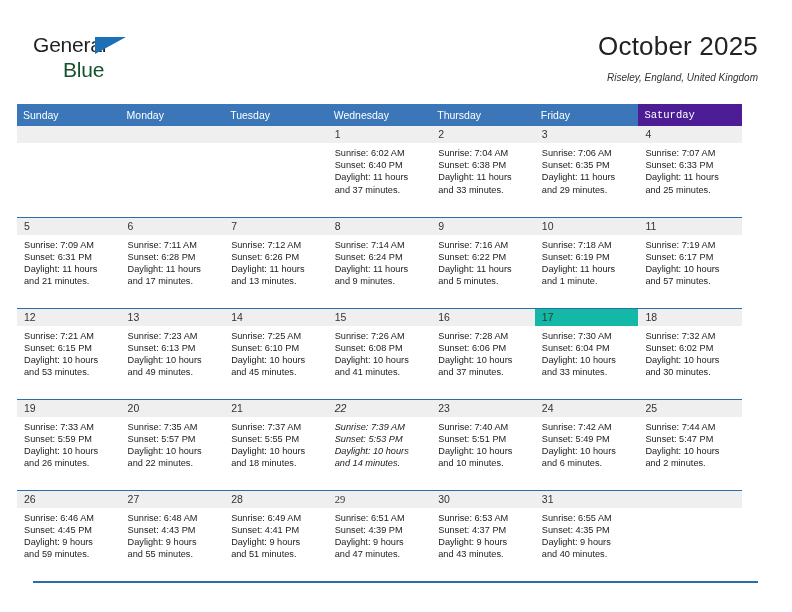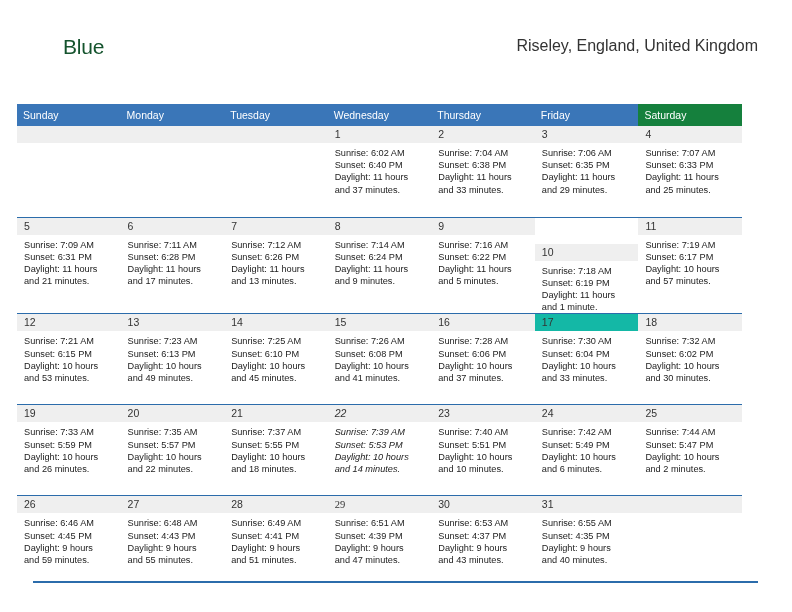--- a/index.html
+++ b/index.html
@@ -70,24 +70,25 @@
     text-align: right;
   }
   .cal-title {
     font-size: 26px;
     font-weight: normal;
     color: #222222;
     line-height: 32px;
     letter-spacing: 0.2px;
   }
   .cal-subtitle {
-    font-size: 16px;
+    font-size: 10px;
     color: #333333;
     line-height: 20px;
     margin-top: 6px;
+    font-style: italic;
   }
 
   
   .calendar {
     position: absolute;
     left: 17px;
     top: 104px;
     width: 725px;
     border-collapse: collapse;
     table-layout: fixed;
@@ -140,39 +141,44 @@
   }
 </style>
 </head>
 <body>
 
 <div class="page">
 
   <div class="header">
 
     <div class="brand">
+      <div class="brand-row1">
+        <span class="brand-general">General</span>
+        <span class="brand-triangle" style="border-left-color: rgb(27, 112, 184);"></span>
+      </div>
       <div class="brand-row2" style="color: #14532d;">Blue</div>
     </div>
 
     <div class="title-block">
+      <div class="cal-title">October 2025</div>
       <div class="cal-subtitle">Riseley, England, United Kingdom</div>
     </div>
 
   </div>
 
   <table class="calendar">
     <thead>
       <tr id="weekday-row">
           <th style="background: rgb(58, 118, 184);">Sunday</th>
           <th style="background: rgb(58, 118, 184);">Monday</th>
           <th style="background: rgb(58, 118, 184);">Tuesday</th>
           <th style="background: rgb(58, 118, 184);">Wednesday</th>
           <th style="background: rgb(58, 118, 184);">Thursday</th>
           <th style="background: rgb(58, 118, 184);">Friday</th>
-          <th style="background: #15803d;">Saturday</th>
+          <th style="background: #4c1d95; font-family: Liberation Mono, monospace;">Saturday</th>
         </tr>
     </thead>
     <tbody id="weeks-body">
         <tr class="week-row">
           <td style="border-top-color: rgb(43, 108, 171);">
             <div class="daynum empty" style="background: rgb(239, 239, 239);">&nbsp;</div>
             <div class="cellbody empty">
               <div></div>
               <div></div>
               <div></div>
@@ -274,21 +280,21 @@
           <td style="border-top-color: rgb(43, 108, 171);">
             <div class="daynum" style="background: rgb(239, 239, 239);">9</div>
             <div class="cellbody">
               <div>Sunrise: 7:16 AM</div>
               <div>Sunset: 6:22 PM</div>
               <div>Daylight: 11 hours</div>
               <div>and 5 minutes.</div>
             </div>
           </td>
           <td style="border-top-color: rgb(43, 108, 171);">
-            <div class="daynum" style="background: rgb(239, 239, 239); margin-top: 26px;">10</div>
+            <div class="daynum" style="background: rgb(239, 239, 239);">10</div>
             <div class="cellbody">
               <div>Sunrise: 7:18 AM</div>
               <div>Sunset: 6:19 PM</div>
               <div>Daylight: 11 hours</div>
               <div>and 1 minute.</div>
             </div>
           </td>
           <td style="border-top-color: rgb(43, 108, 171);">
             <div class="daynum" style="background: rgb(239, 239, 239);">11</div>
             <div class="cellbody">

